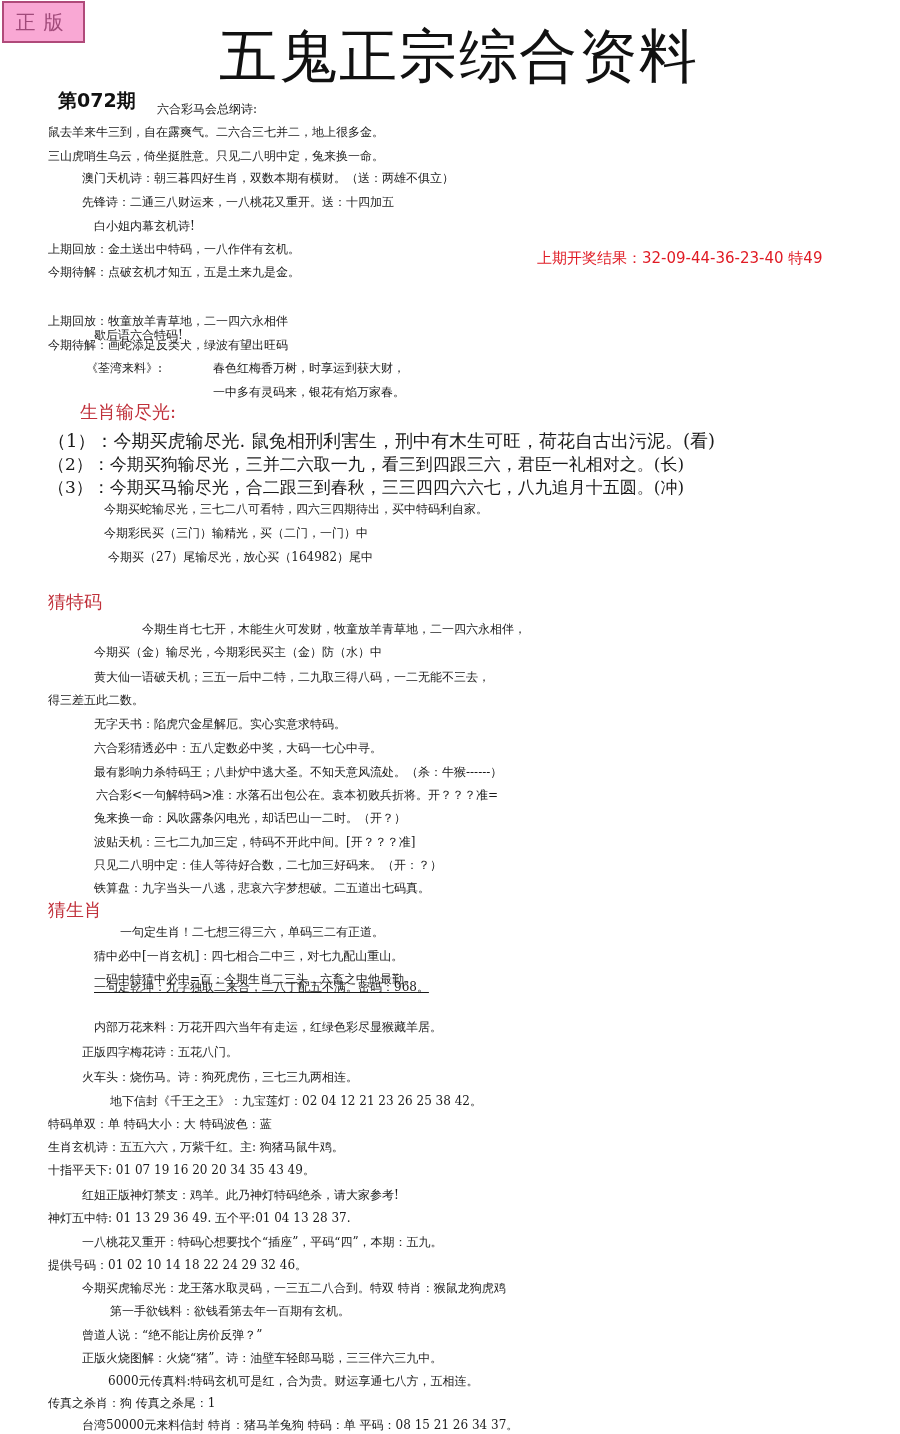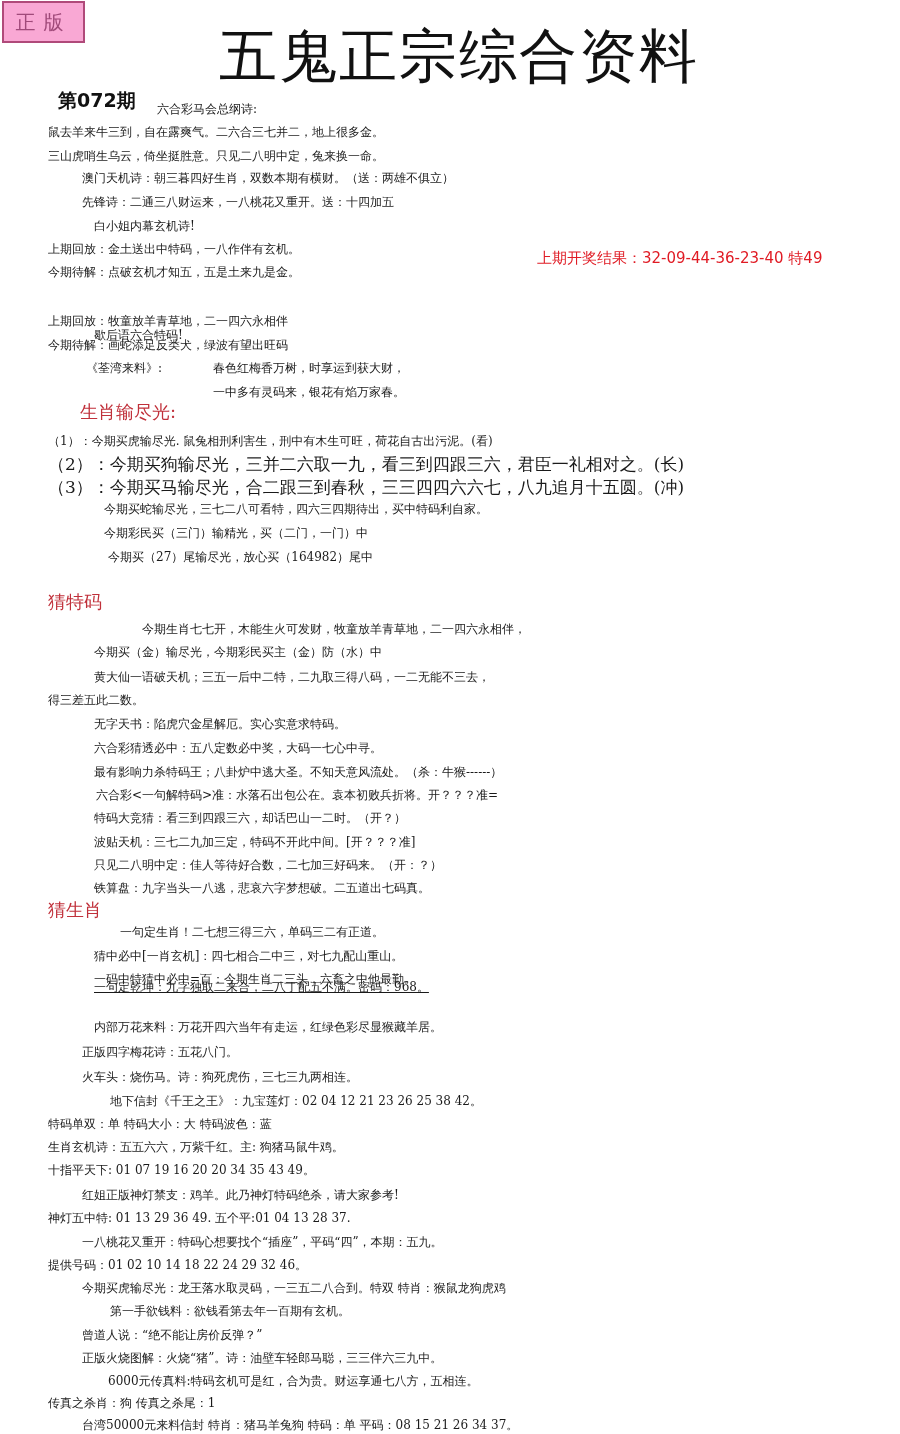--- a/index.html
+++ b/index.html
@@ -56,37 +56,37 @@
 <div class="line" style="left:48px;top:238px;">上期回放：金土送出中特码，一八作伴有玄机。</div>
 <div class="line" style="left:48px;top:261px;">今期待解：点破玄机才知五，五是土来九是金。</div>
 <div class="line" style="left:94px;top:285px;margin-top:39px;">歇后语六合特码!</div>
 <div class="line" style="left:48px;top:310px;">上期回放：牧童放羊青草地，二一四六永相伴</div>
 <div class="line" style="left:48px;top:334px;">今期待解：画蛇添足反类犬，绿波有望出旺码</div>
 <div class="line" style="left:86px;top:357px;">《荃湾来料》:</div>
 <div class="line" style="left:213px;top:357px;">春色红梅香万树，时享运到获大财，</div>
 <div class="line" style="left:213px;top:381px;">一中多有灵码来，银花有焰万家春。</div>
 
 <div class="sec" style="left:80px;top:400px;">生肖输尽光:</div>
-<div class="line" style="left:48px;top:430px;font-size:12px;">（1）：今期买虎输尽光. 鼠兔相刑利害生，刑中有木生可旺，荷花自古出污泥。(看)</div>
+<div class="line" style="left:48px;top:430px;font-size:18px;">（1）：今期买虎输尽光. 鼠兔相刑利害生，刑中有木生可旺，荷花自古出污泥。(看)</div>
 <div class="line" style="left:48px;top:453px;font-size:17px;">（2）：今期买狗输尽光，三并二六取一九，看三到四跟三六，君臣一礼相对之。(长)</div>
 <div class="line" style="left:48px;top:476px;font-size:17px;">（3）：今期买马输尽光，合二跟三到春秋，三三四四六六七，八九追月十五圆。(冲)</div>
 <div class="line" style="left:104px;top:498px;">今期买蛇输尽光，三七二八可看特，四六三四期待出，买中特码利自家。</div>
 <div class="line" style="left:104px;top:522px;">今期彩民买（三门）输精光，买（二门，一门）中</div>
 <div class="line" style="left:108px;top:546px;">今期买（27）尾输尽光，放心买（164982）尾中</div>
 
 <div class="sec" style="left:48px;top:590px;">猜特码</div>
 <div class="line" style="left:94px;top:618px;margin-left:48px;">今期生肖七七开，木能生火可发财，牧童放羊青草地，二一四六永相伴，</div>
 <div class="line" style="left:94px;top:641px;">今期买（金）输尽光，今期彩民买主（金）防（水）中</div>
 <div class="line" style="left:94px;top:666px;">黄大仙一语破天机；三五一后中二特，二九取三得八码，一二无能不三去，</div>
 <div class="line" style="left:48px;top:689px;">得三差五此二数。</div>
 <div class="line" style="left:94px;top:713px;">无字天书：陷虎穴金星解厄。实心实意求特码。</div>
 <div class="line" style="left:94px;top:737px;">六合彩猜透必中：五八定数必中奖，大码一七心中寻。</div>
 <div class="line" style="left:94px;top:761px;">最有影响力杀特码王；八卦炉中逃大圣。不知天意风流处。（杀：牛猴------）</div>
 <div class="line" style="left:96px;top:784px;">六合彩&lt;一句解特码&gt;准：水落石出包公在。袁本初败兵折将。开？？？准=</div>
-<div class="line" style="left:94px;top:807px;">特码大竞猜：看三到四跟三六，却话巴山一二时。（开？）</div>
+<div class="line" style="left:94px;top:807px;">兔来换一命：风吹露条闪电光，却话巴山一二时。（开？）</div>
 <div class="line" style="left:94px;top:831px;">波贴天机：三七二九加三定，特码不开此中间。[开？？？准]</div>
 <div class="line" style="left:94px;top:854px;">只见二八明中定：佳人等待好合数，二七加三好码来。（开：？）</div>
 <div class="line" style="left:94px;top:877px;">铁算盘：九字当头一八逃，悲哀六字梦想破。二五道出七码真。</div>
 
 <div class="sec" style="left:48px;top:898px;">猜生肖</div>
 <div class="line" style="left:120px;top:921px;">一句定生肖！二七想三得三六，单码三二有正道。</div>
 <div class="line" style="left:94px;top:945px;">猜中必中[一肖玄机]：四七相合二中三，对七九配山重山。</div>
 <div class="line" style="left:94px;top:968px;text-align:center;">一码中特猜中必中=百：今期生肖二三头，六畜之中他最勤。</div>
 <div class="line" style="left:94px;top:976px;text-decoration:underline;">一句定乾坤：九字独取二来合，二八丁配五不满。密码：968。</div>
 <div class="line" style="left:94px;top:1016px;">内部万花来料：万花开四六当年有走运，红绿色彩尽显猴藏羊居。</div>

